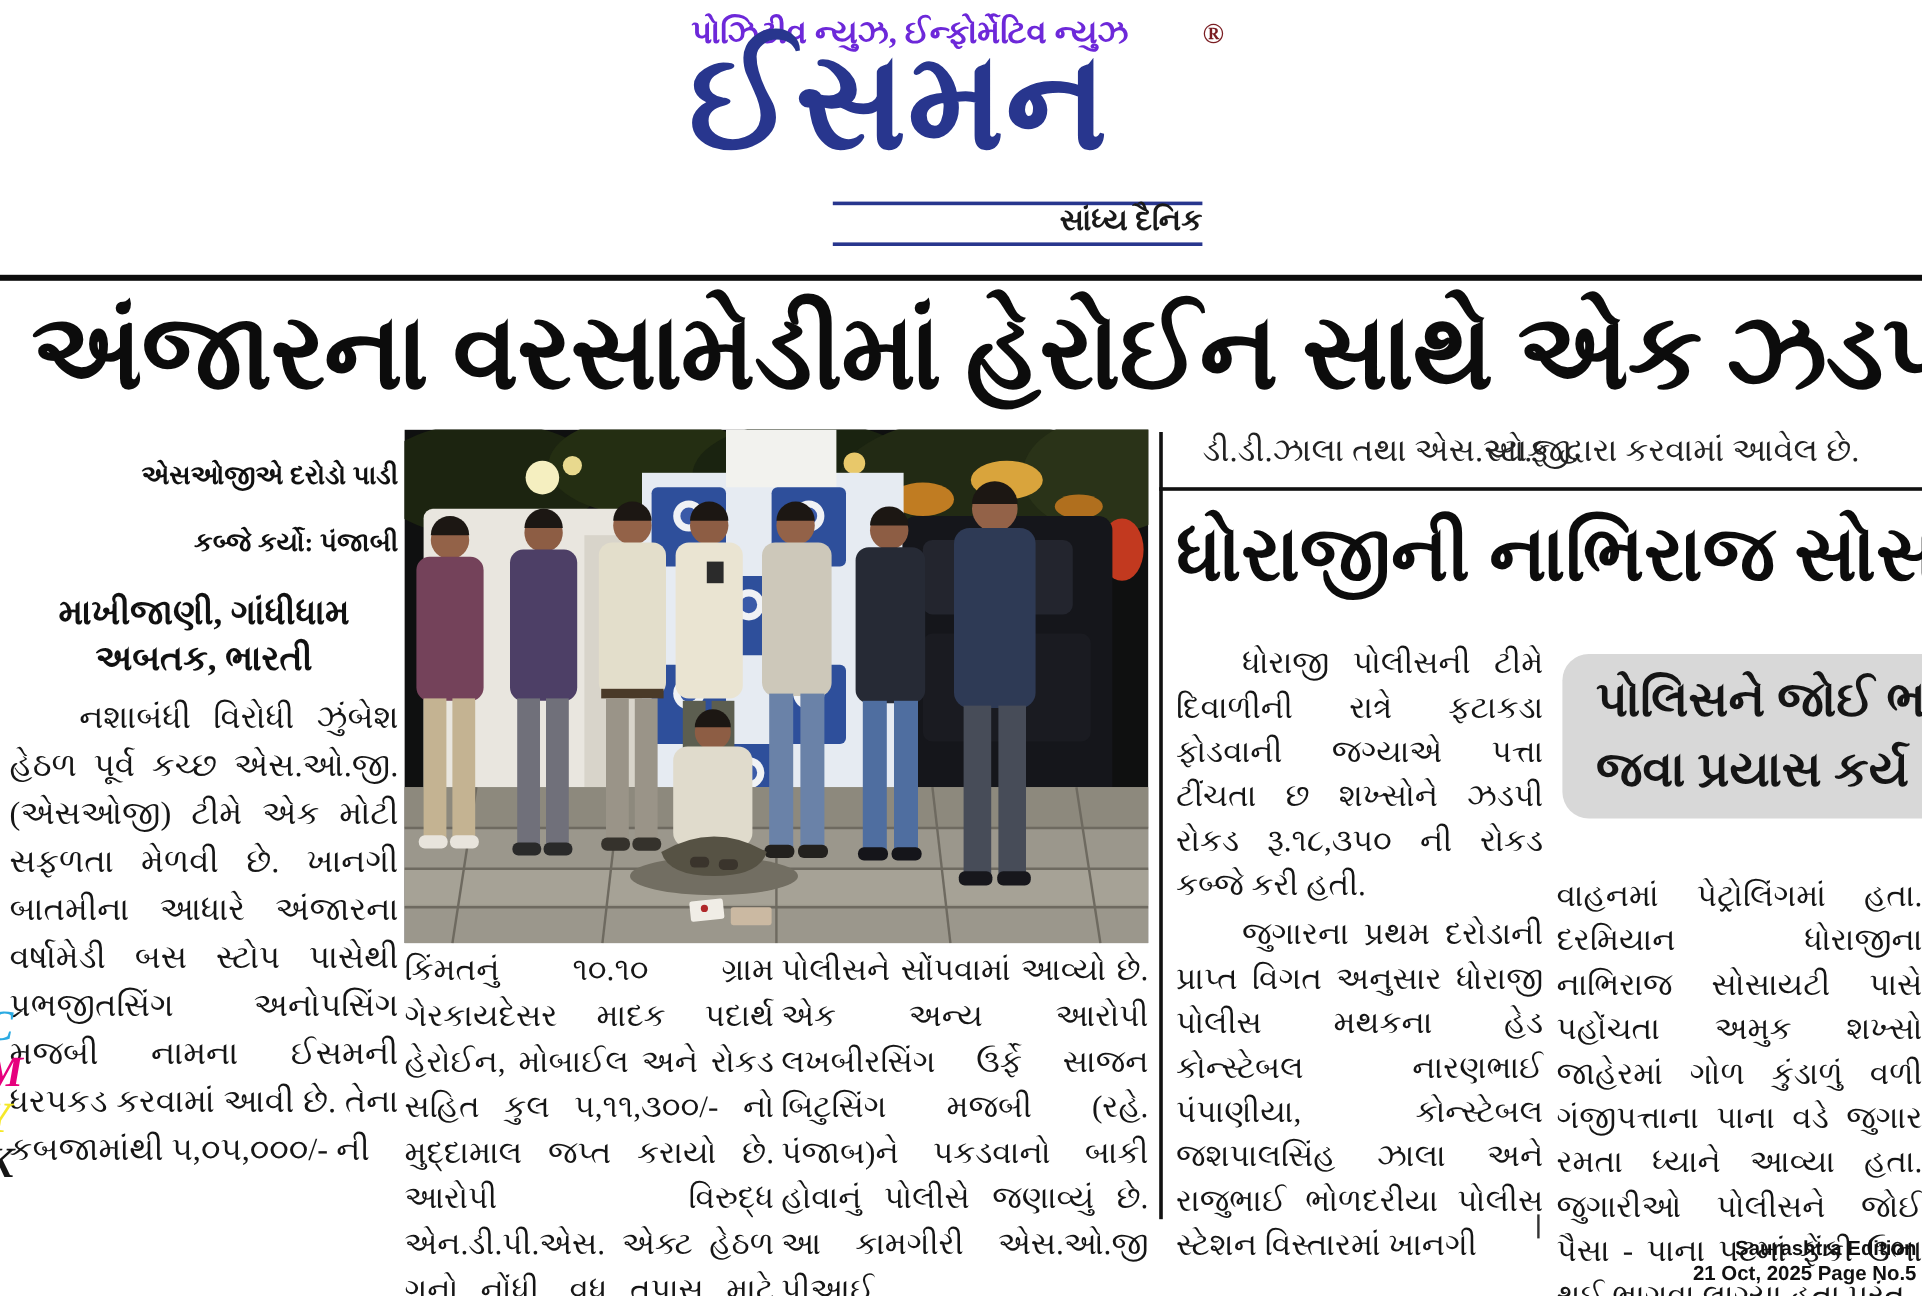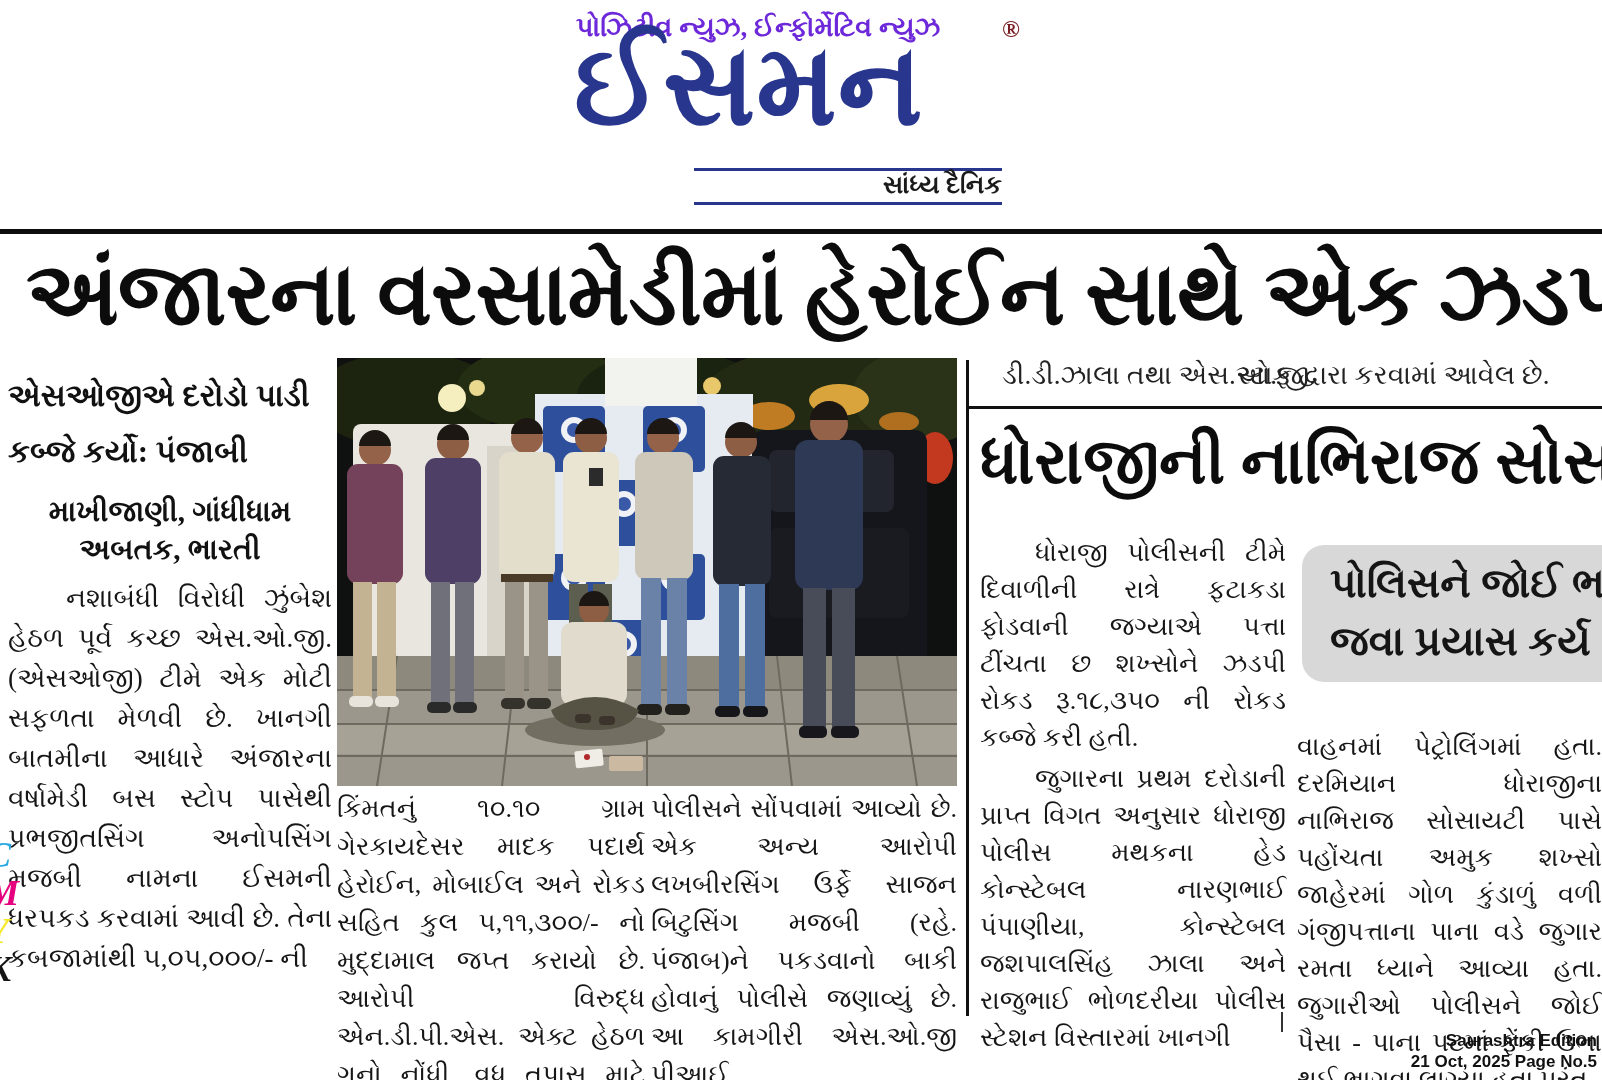--- a/index.html
+++ b/index.html
@@ -20,21 +20,21 @@
   
   .top-rule{position:absolute;left:0;top:229px;width:1602px;height:5px;background:#0d0d0d;}
   .v-rule{position:absolute;left:966px;top:360px;width:3px;height:656px;background:#111;}
   .h-rule2{position:absolute;left:966px;top:406px;width:636px;height:3px;background:#111;}
   .tick{position:absolute;left:1281px;top:1012px;width:2px;height:20px;background:#333;}
 
   
   .headline1{position:absolute;left:26px;top:236px;margin:0;font-size:88px;line-height:118px;
              font-weight:bold;color:#0c0c0c;white-space:nowrap;letter-spacing:-1px;}
   .left-col{position:absolute;left:8px;top:368px;width:324px;}
-  .kicker{font-size:31px;font-weight:bold;line-height:56px;text-align:left;color:#111;}
+  .kicker{font-size:22px;font-weight:bold;line-height:56px;text-align:right;color:#111;}
   .byline{margin-top:12px;font-size:29px;font-weight:bold;line-height:38px;text-align:center;color:#111;}
   .bodytext{font-size:27px;line-height:40px;text-align:justify;color:#161616;margin:0;}
   .left-col .bodytext{margin-top:10px;text-indent:58px;}
 
   .colA{position:absolute;left:337px;top:790px;width:308px;font-size:26px;line-height:38px;}
   .colB{position:absolute;left:651px;top:790px;width:306px;font-size:26px;line-height:38px;}
 
   .cont-left{position:absolute;left:982px;top:360px;font-size:27px;color:#222;white-space:nowrap;margin-left:20px;}
   .cont-right{position:absolute;left:1237px;top:360px;font-size:27px;color:#222;white-space:nowrap;}
 

